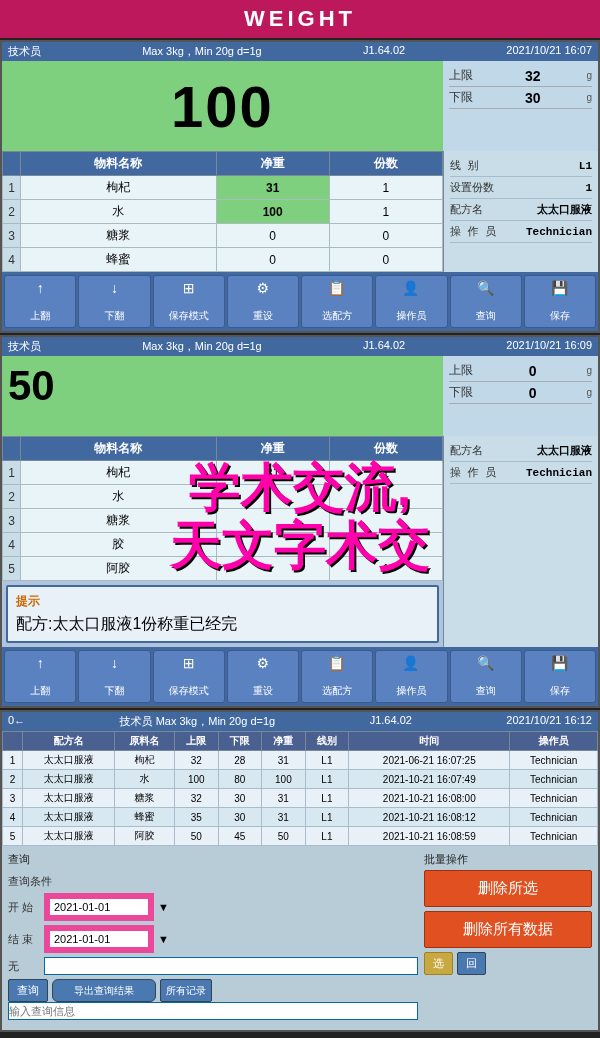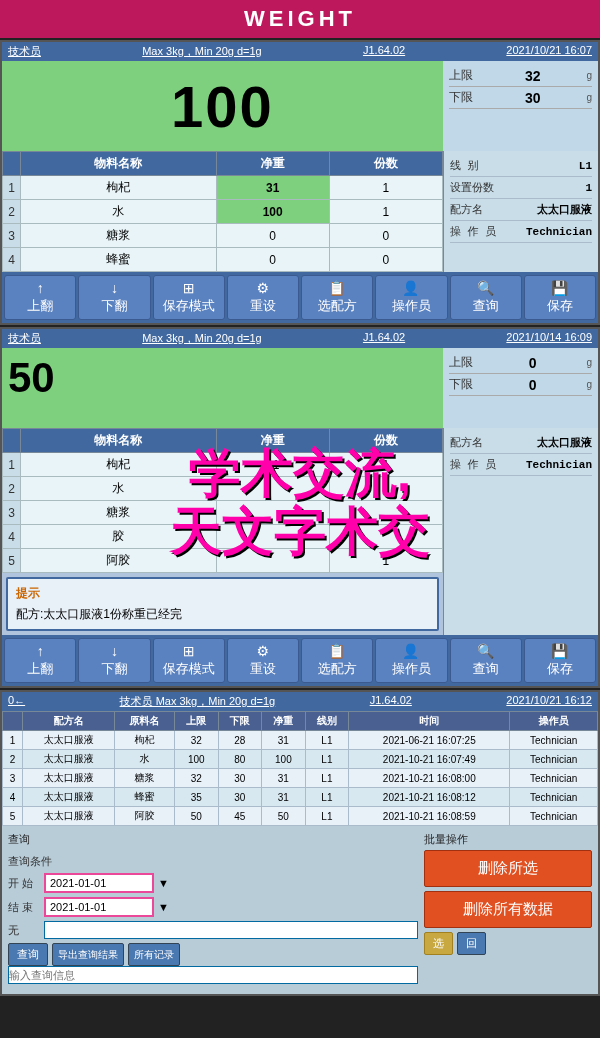--- a/index.html
+++ b/index.html
@@ -31,21 +31,20 @@
     }
 
     
     .status-bar {
       background: #4169a0;
       color: #fff;
       display: flex;
       justify-content: space-between;
       padding: 2px 6px;
       font-size: 11px;
-      text-decoration: underline;
     }
 
     
     .panel1-main {
       display: flex;
       background: #b8d4b8;
     }
     .panel1-left {
       flex: 1;
       background: #7ecf7e;
@@ -173,21 +172,22 @@
       cursor: pointer;
       display: flex;
       flex-direction: column;
       align-items: center;
       gap: 1px;
     }
     .toolbar-btn .btn-icon {
       font-size: 14px;
     }
     .toolbar-btn .btn-label {
-      font-size: 13px;
+      font-size: 10px;
+      margin-top: 12px;
     }
     .chinese-overlay {
       font-size: 52px;
       font-weight: bold;
       color: #ff00aa;
       text-shadow: 2px 2px 0 #000;
       white-space: nowrap;
       line-height: 1.1;
     }
     .popup-dialog {
@@ -199,21 +199,21 @@
       z-index: 5;
       position: relative;
     }
     .popup-title {
       color: #cc6600;
       font-weight: bold;
       font-size: 12px;
       margin-bottom: 4px;
     }
     .popup-message {
-      font-size: 12px;
+      font-size: 16px;
       color: #000;
     }
 
     
     .panel3 {
       background: #d0e0f0;
     }
     .panel3-table {
       width: 100%;
       border-collapse: collapse;
@@ -264,42 +264,43 @@
       margin-bottom: 4px;
       font-size: 11px;
     }
     .query-field-label {
       font-size: 11px;
       min-width: 32px;
       color: #333;
     }
     .query-input {
       background: #fff;
-      border: 2px solid #ec4899;
+      border: 6px solid #ec4899;
       padding: 2px 4px;
       font-size: 11px;
       width: 110px;
     }
     .query-btn-row {
       display: flex;
       gap: 4px;
       margin-top: 4px;
     }
     .query-btn {
       background: #4a78b0;
       color: #fff;
       border: 1px solid #345;
       border-radius: 2px;
       padding: 3px 8px;
       font-size: 11px;
       cursor: pointer;
     }
     .query-btn.small {
-      padding: 3px 5px;
+      padding: 3px 21px;
       font-size: 10px;
+      border-radius: 6px;
     }
     .delete-btn {
       background: #e05020;
       color: #fff;
       border: 1px solid #a03010;
       border-radius: 2px;
       padding: 8px 28px;
       font-size: 15px;
       cursor: pointer;
       width: 100%;
@@ -472,21 +473,21 @@
       </div>
     </div>
 </div>
 
 <div class="panel" style="position:relative;">
 
   <div class="status-bar">
     <span>技术员</span>
     <span>Max 3kg，Min 20g  d=1g</span>
     <span>J1.64.02</span>
-    <span>2021/10/14  16:09</span>
+    <span>2021/10/21  16:09</span>
   </div>
 
   <div style="display:flex; background:#7ecf7e; position:relative;">
     <div style="flex:1; padding:6px; min-height:80px; position:relative;">
       <span style="font-size:42px; font-weight:bold; color:#000;">50</span>
     </div>
     <div class="panel1-right">
       <div class="limit-row">
         <span class="limit-label">上限</span>
         <span class="limit-value">0</span>

